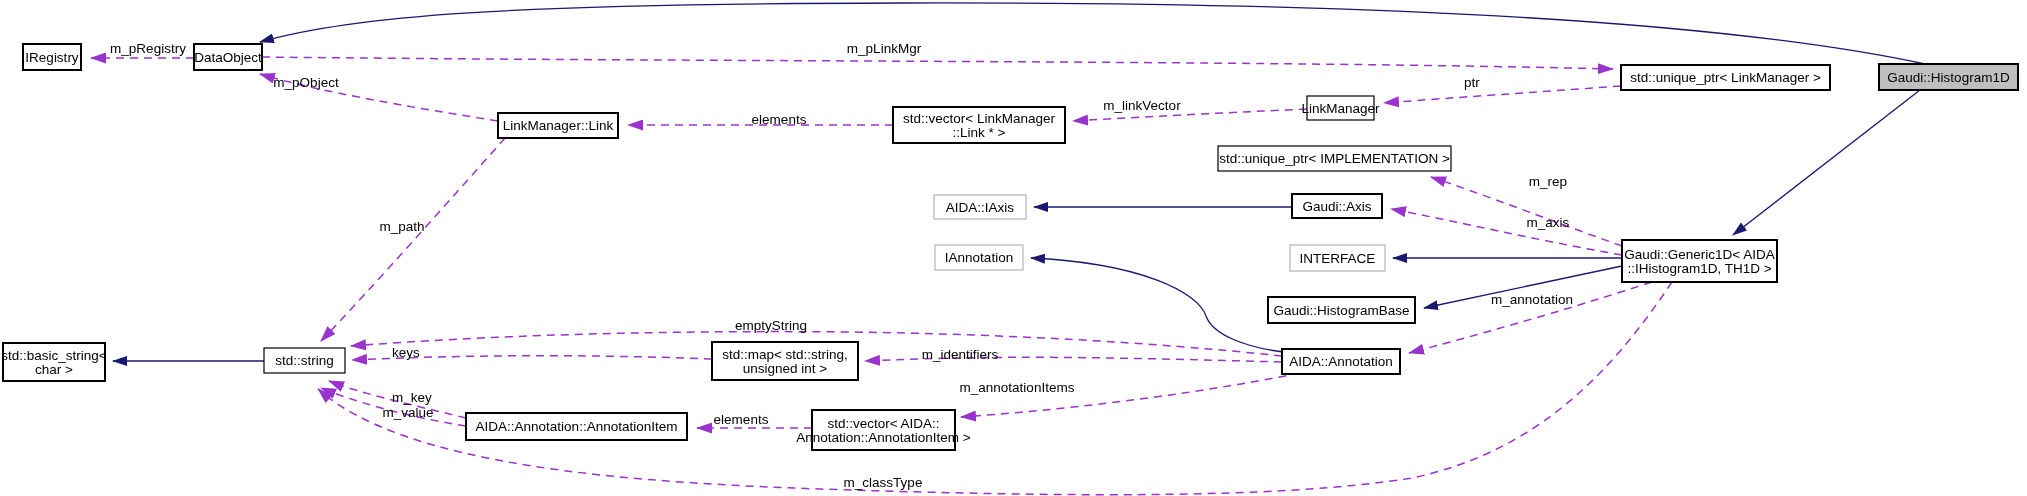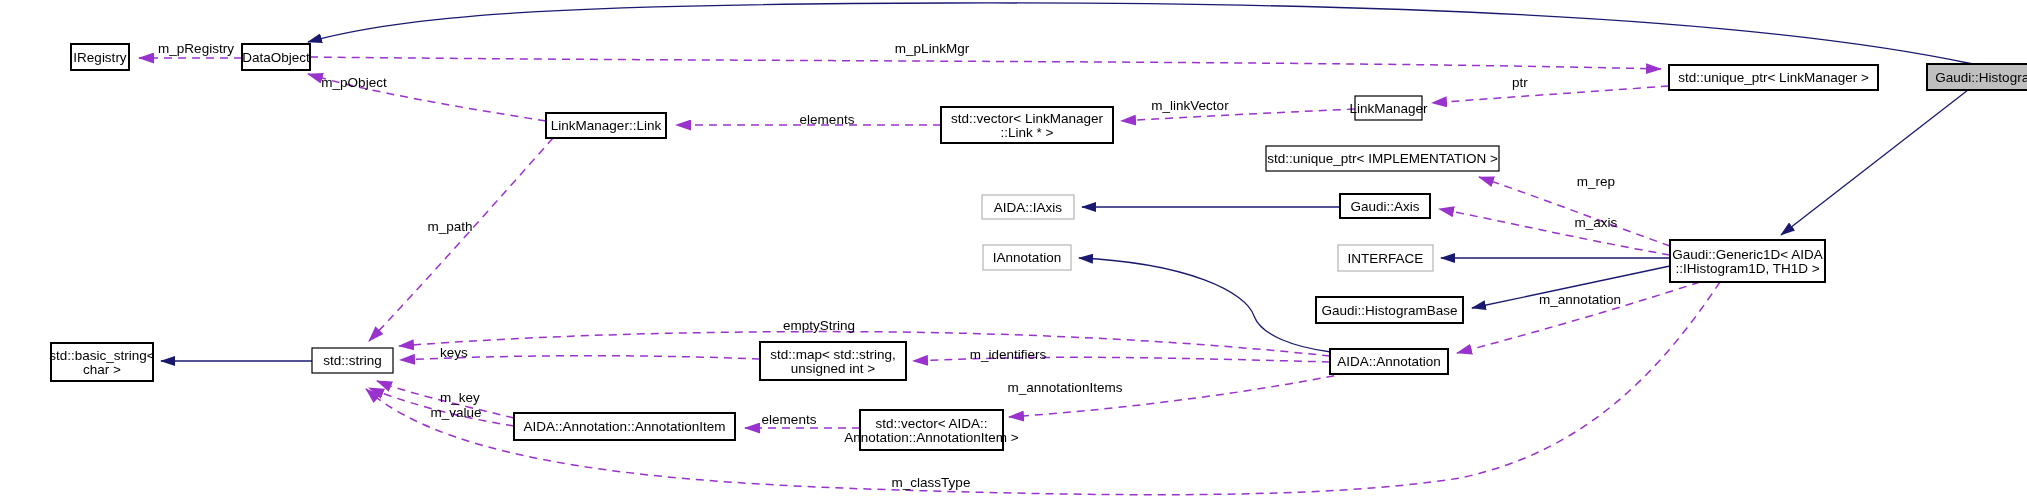--- a/index.html
+++ b/index.html
@@ -6,21 +6,20 @@
     margin: 0;
     padding: 0;
     background: #ffffff;
   }
   #diagram-wrap {
     width: 1768px;
     height: 496px;
     position: relative;
     background: #ffffff;
     font-family: "Liberation Sans", sans-serif;
-    margin-left: 48px;
   }
   svg text {
     font-family: "Liberation Sans", sans-serif;
     fill: #000000;
   }
   svg .node-label { font-size: 13.5px; }
   svg .edge-label { font-size: 13.5px; }
 </style>
 </head>
 <body>

